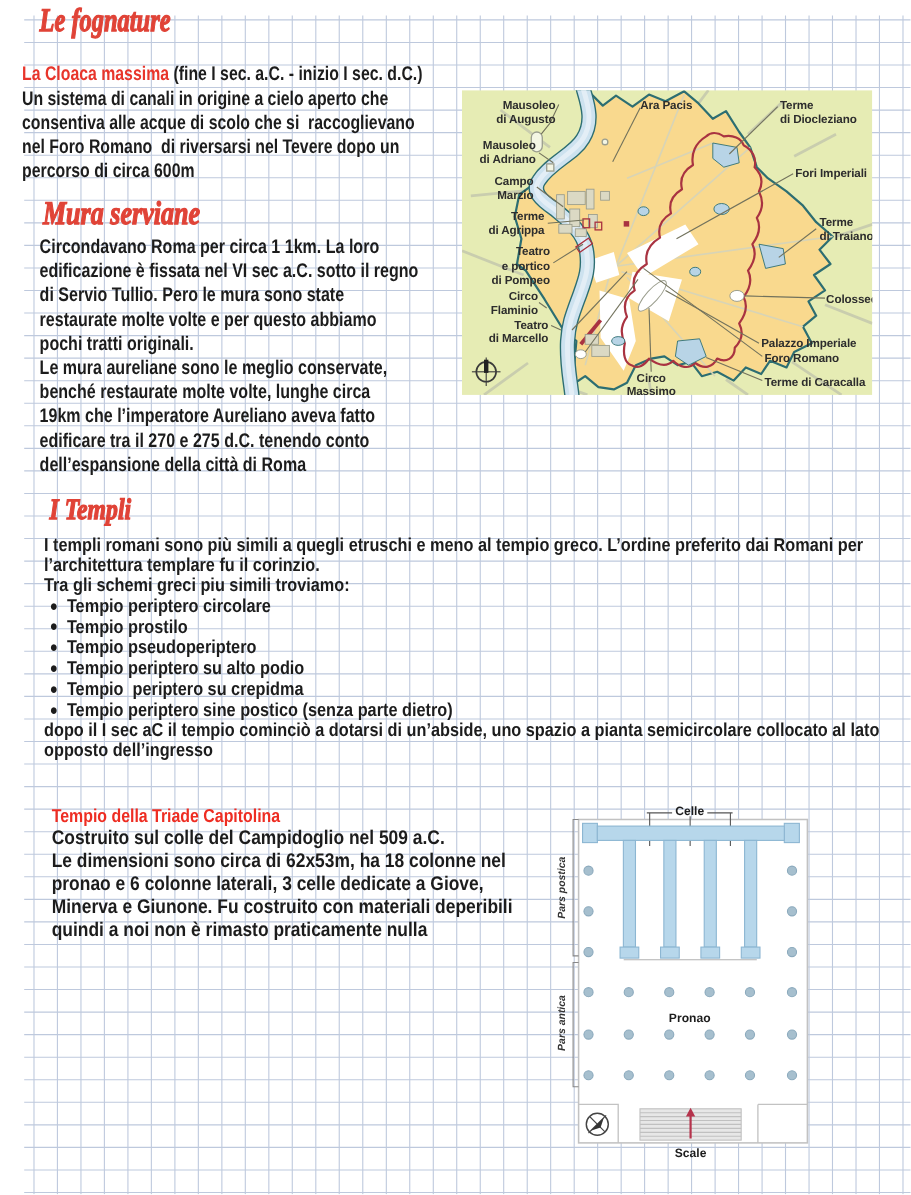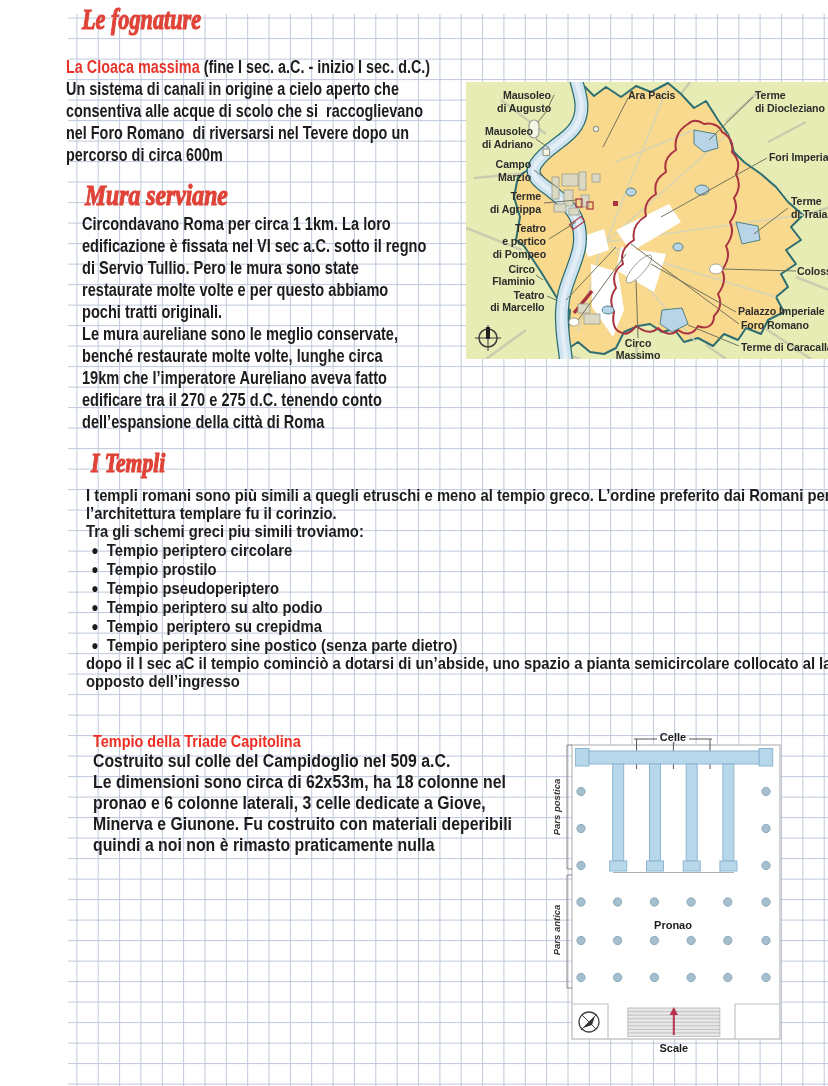--- a/index.html
+++ b/index.html
@@ -1,18 +1,18 @@
 <!DOCTYPE html>
 <html><head>
 <meta charset="utf-8">
 <style>
   html,body{margin:0;padding:0;}
   body{width:828px;height:1086px;overflow:hidden;background:#ffffff;
        font-family:"Liberation Sans", sans-serif;}
-  .page{position:relative;width:692px;height:1086px;background:#ffffff;margin-left:46px;}
+  .page{position:relative;width:692px;height:1086px;background:#ffffff;}
   .gridsvg{position:absolute;left:0;top:0;}
   .txt{position:absolute;white-space:nowrap;color:#1c1c1c;
        font-weight:bold;font-size:18px;line-height:22px;
        transform-origin:0 0;}
   .script{position:absolute;white-space:nowrap;color:#e04337;
        font-family:"Liberation Serif", serif;font-weight:bold;font-style:italic;
        -webkit-text-stroke:1.15px #e04337;
        transform-origin:0 0;}
   .red{color:#e8352b;}
   .bull{font-size:14px;vertical-align:1px;}

